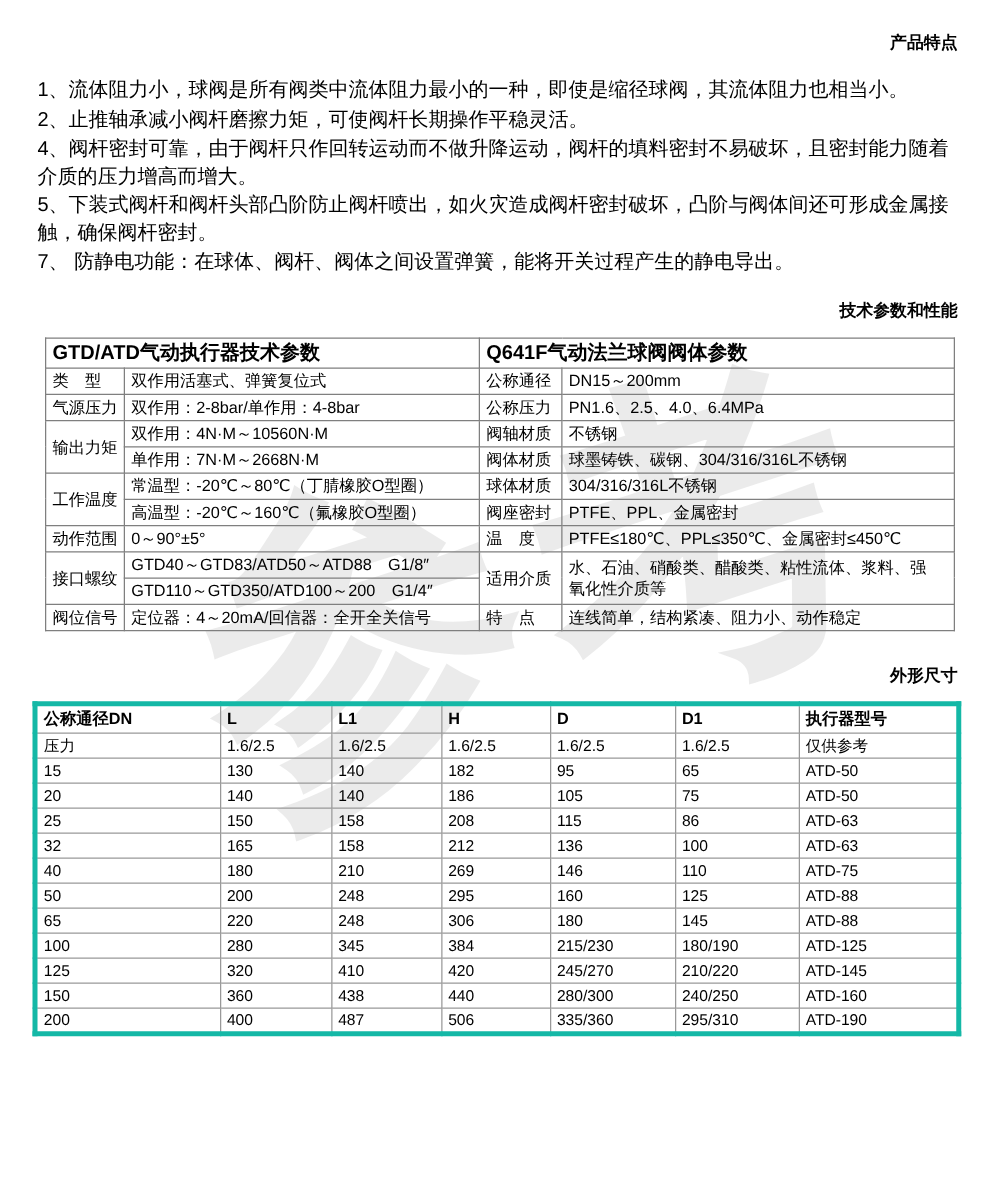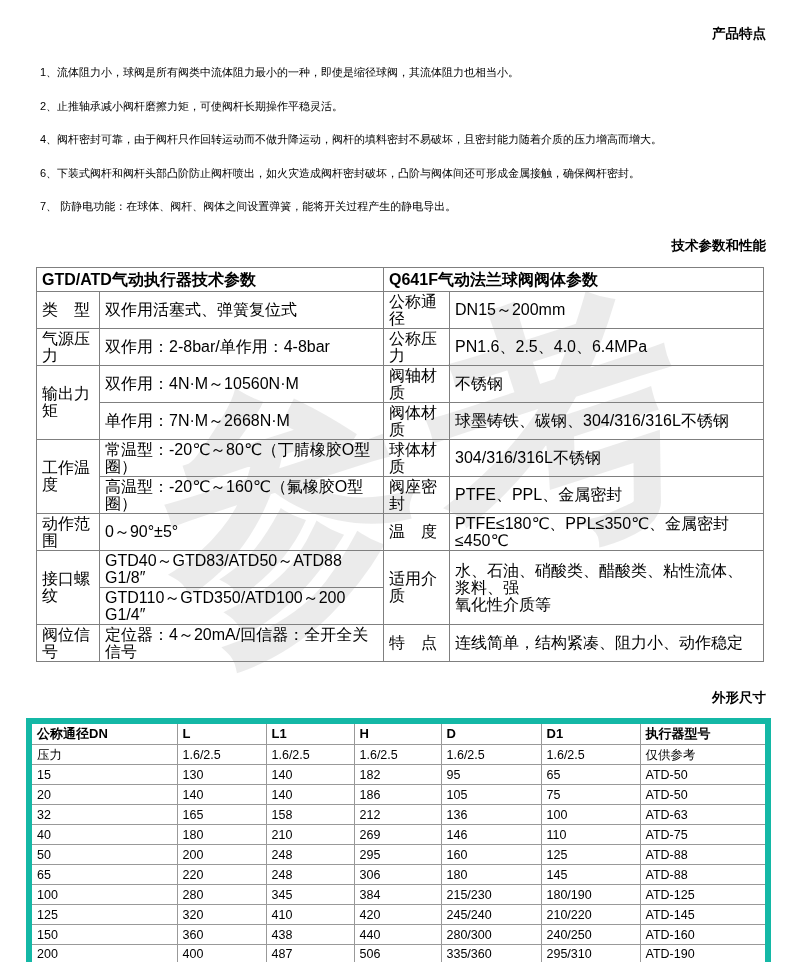--- a/index.html
+++ b/index.html
@@ -16,33 +16,33 @@
     color: rgba(128,128,128,0.16);
     transform: rotate(-18deg);
     pointer-events: none; user-select: none;
     z-index: 0; white-space: nowrap;
   }
   .page { position: relative; z-index: 1; padding: 26px 24px 0 28px; }
   .section-heading {
     font-size: 13.5px; font-weight: bold; margin: 0; line-height: 16px; text-align: right;
   }
   .features { margin-top: 20px; }
-  .features p { margin: 12px; font-size: 11px; line-height: 21.5px; }
+  .features p { margin: 2px; font-size: 16px; line-height: 21.5px; }
   .spec-heading { margin-top: 20px; }
   table { border-collapse: collapse; table-layout: fixed; background: transparent; }
   table.spec { margin: 13px 0 0 8px; width: 727px; }
   .spec th, .spec td {
     border: 1px solid #7f7f7f;
-    font-size: 16px; font-weight: normal; text-align: left;
+    font-size: 13px; font-weight: normal; text-align: left;
     padding: 1px 5px; height: 21px; line-height: 17px;
     white-space: pre-wrap; vertical-align: middle; overflow: hidden;
   }
   .spec th { font-weight: bold; font-size: 16px; height: 24px; }
   .dim-heading { margin-top: 28px; }
-  table.dim { margin: 12px 0 0 -2px; width: 739px; border: 6px solid #14b8a6; padding-left: 36px; }
+  table.dim { margin: 12px 0 0 -2px; width: 739px; border: 4px solid #14b8a6; padding-left: 36px; }
   .dim th, .dim td {
     border: 1px solid #999999;
     font-size: 12.5px; text-align: left;
     padding: 1px 5px; height: 20px; line-height: 16px;
     vertical-align: middle; overflow: hidden;
   }
   .dim th { font-weight: bold; font-size: 13px; height: 24px; }
 </style>
 </head>
 <body>
@@ -50,21 +50,21 @@
 <div class="watermark">参考</div>
 
 <div class="page">
 
   <div class="section-heading">产品特点</div>
 
   <div class="features">
     <p>1、流体阻力小，球阀是所有阀类中流体阻力最小的一种，即使是缩径球阀，其流体阻力也相当小。</p>
     <p>2、止推轴承减小阀杆磨擦力矩，可使阀杆长期操作平稳灵活。</p>
     <p>4、阀杆密封可靠，由于阀杆只作回转运动而不做升降运动，阀杆的填料密封不易破坏，且密封能力随着介质的压力增高而增大。</p>
-    <p>6、下装式阀杆和阀杆头部凸阶防止阀杆喷出，如火灾造成阀杆密封破坏，凸阶与阀体间还可形成金属接触，确保阀杆密封。</p>
+    <p>5、下装式阀杆和阀杆头部凸阶防止阀杆喷出，如火灾造成阀杆密封破坏，凸阶与阀体间还可形成金属接触，确保阀杆密封。</p>
     <p>7、 防静电功能：在球体、阀杆、阀体之间设置弹簧，能将开关过程产生的静电导出。</p>
   </div>
 
   <div class="section-heading spec-heading">技术参数和性能</div>
 
   <table class="spec">
     <colgroup>
       <col style="width:63px">
         <col style="width:284px">
         <col style="width:66px">
@@ -179,20 +179,29 @@
         <tr>
           <td>20</td>
           <td>140</td>
           <td>140</td>
           <td>186</td>
           <td>105</td>
           <td>75</td>
           <td>ATD-50</td>
         </tr>
         <tr>
+          <td>25</td>
+          <td>150</td>
+          <td>158</td>
+          <td>208</td>
+          <td>115</td>
+          <td>86</td>
+          <td>ATD-63</td>
+        </tr>
+        <tr>
           <td>32</td>
           <td>165</td>
           <td>158</td>
           <td>212</td>
           <td>136</td>
           <td>100</td>
           <td>ATD-63</td>
         </tr>
         <tr>
           <td>40</td>
@@ -228,21 +237,21 @@
           <td>384</td>
           <td>215/230</td>
           <td>180/190</td>
           <td>ATD-125</td>
         </tr>
         <tr>
           <td>125</td>
           <td>320</td>
           <td>410</td>
           <td>420</td>
-          <td>245/240</td>
+          <td>245/270</td>
           <td>210/220</td>
           <td>ATD-145</td>
         </tr>
         <tr>
           <td>150</td>
           <td>360</td>
           <td>438</td>
           <td>440</td>
           <td>280/300</td>
           <td>240/250</td>

